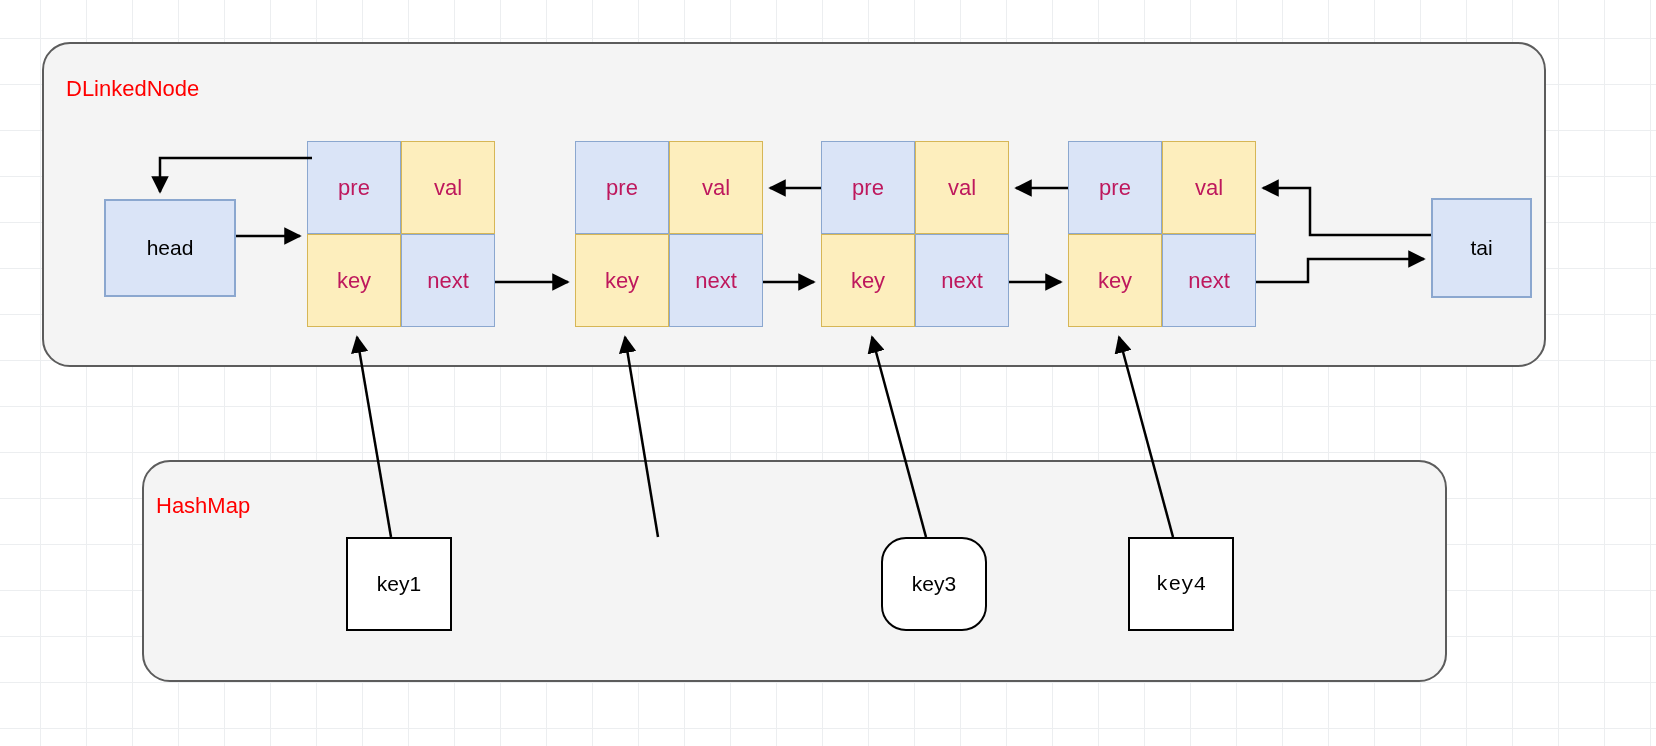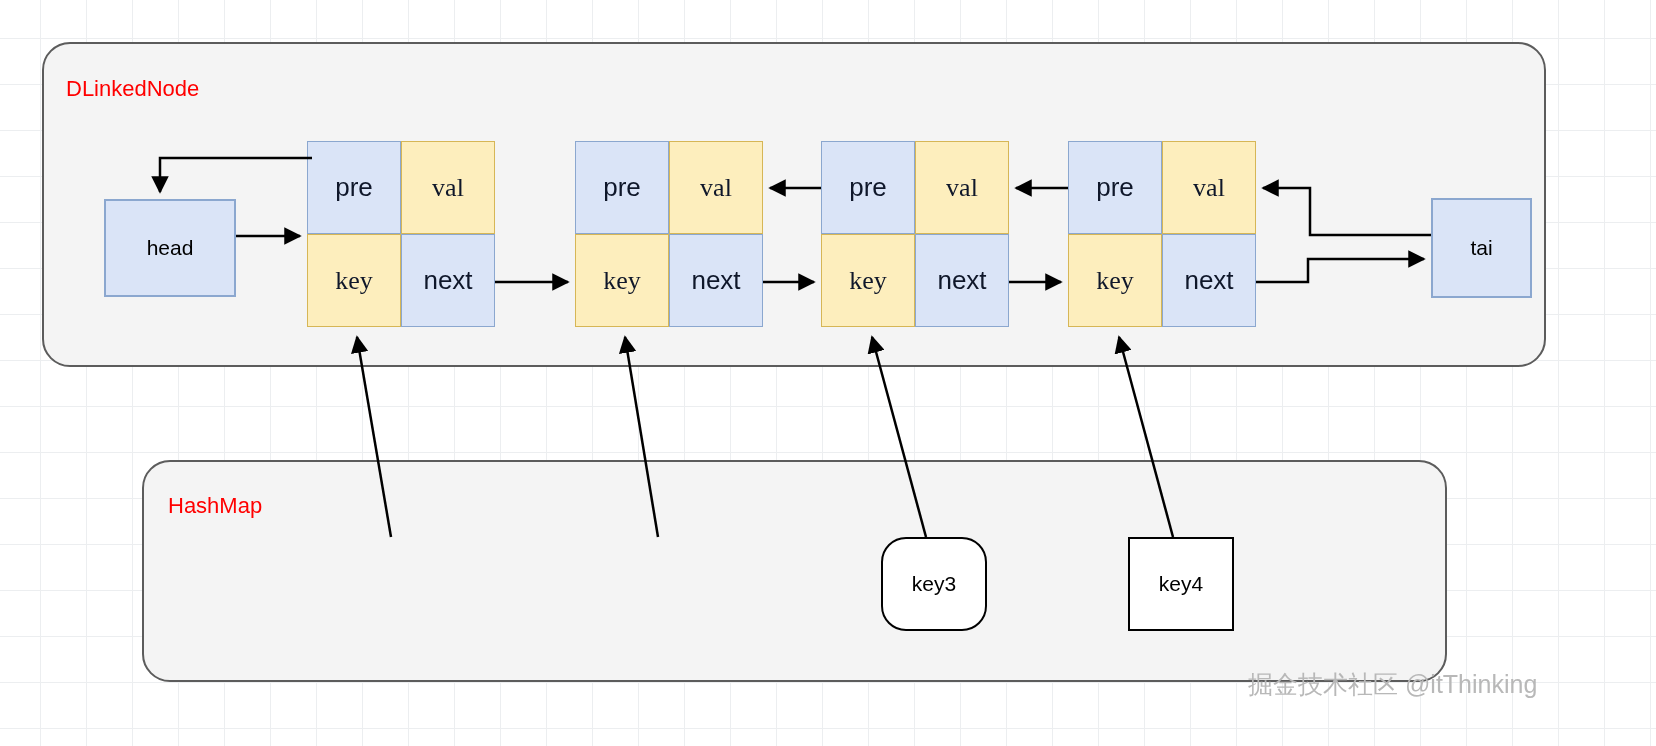--- a/index.html
+++ b/index.html
@@ -56,31 +56,30 @@
     display: grid;
     grid-template-columns: 1fr 1fr;
     grid-template-rows: 1fr 1fr;
     box-sizing: border-box;
   }
   .cell {
     box-sizing: border-box;
     display: flex;
     align-items: center;
     justify-content: center;
-    font-size: 26px;
-    color: #0f172a;
+    font-size: 22px;
+    color: #be185d;
   }
   .cell-blue {
     background: #dae4f7;
     border: 1px solid #8ba7cf;
   }
   .cell-yellow {
     background: #fdeebd;
     border: 1px solid #d6b656;
-    font-family: Liberation Serif, serif;
   }
   svg.overlay {
     position: absolute;
     left: 0;
     top: 0;
     width: 1656px;
     height: 746px;
     pointer-events: none;
   }
   .watermark {
@@ -93,21 +92,21 @@
 </style>
 </head>
 <body>
 
 <div id="canvas" style="background-size: 46px 46px; padding-left: 16px;">
 
   <div class="panel" id="panel-dlinkednode" style="left: 42px; top: 42px; width: 1504px; height: 325px;"></div>
   <div class="panel-title" id="title-dlinkednode" style="left: 66px; top: 76px; color: rgb(255, 0, 0);">DLinkedNode</div>
 
   <div class="panel" id="panel-hashmap" style="left: 142px; top: 460px; width: 1305px; height: 222px;"></div>
-  <div class="panel-title" id="title-hashmap" style="left: 168px; top: 493px; color: rgb(255, 0, 0);">HashMap</div>
+  <div class="panel-title" id="title-hashmap" style="left: 156px; top: 493px; color: rgb(255, 0, 0);">HashMap</div>
 
   <div class="box box-blue" id="box-head" style="left: 104px; top: 199px; width: 132px; height: 98px;">head</div>
   <div class="box box-blue" id="box-tail" style="left: 1431px; top: 198px; width: 101px; height: 100px;">tai</div>
 
   <div class="node" id="node-1" style="left: 307px; top: 141px; width: 188px; height: 186px;">
     <div class="cell cell-blue">pre</div>
     <div class="cell cell-yellow">val</div>
     <div class="cell cell-yellow">key</div>
     <div class="cell cell-blue">next</div>
   </div>
@@ -123,22 +122,23 @@
     <div class="cell cell-yellow">key</div>
     <div class="cell cell-blue">next</div>
   </div>
   <div class="node" id="node-4" style="left: 1068px; top: 141px; width: 188px; height: 186px;">
     <div class="cell cell-blue">pre</div>
     <div class="cell cell-yellow">val</div>
     <div class="cell cell-yellow">key</div>
     <div class="cell cell-blue">next</div>
   </div>
 
+  <div class="box box-white" id="hkey-1" style="left: 346px; top: 537px; width: 106px; height: 94px;">key1</div>
   <div class="box box-white" id="hkey-3" style="left: 881px; top: 537px; width: 106px; height: 94px; border-radius: 25px;">key3</div>
-  <div class="box box-white" id="hkey-4" style="left: 1128px; top: 537px; width: 106px; height: 94px;">key4</div>
+  <div class="box box-white" id="hkey-4" style="left: 1128px; top: 537px; width: 106px; height: 94px; font-family: Liberation Mono, monospace;">key4</div>
 
   <svg class="overlay">
     <defs>
       <marker id="arrow" viewBox="0 0 10 10" refX="9" refY="5" markerWidth="7" markerHeight="7" orient="auto-start-reverse">
         <path d="M 0 0 L 10 5 L 0 10 z" fill="#000000"></path>
       </marker>
     </defs>
     <g stroke="#000000" stroke-width="2.5" fill="none" marker-end="url(#arrow)">
 
       <path d="M 312 158 L 160 158 L 160 192"></path>
@@ -159,14 +159,13 @@
 
       <path d="M 1256 282 L 1308 282 L 1308 259 L 1424 259"></path>
 
       <path d="M 391 537 L 357 337"></path>
       <path d="M 658 537 L 625 337"></path>
       <path d="M 926 537 L 872 337"></path>
       <path d="M 1173 537 L 1119 337"></path>
     </g>
   </svg>
 
-  <div class="watermark" id="watermark" style="left: 1248px; top: 668px; color: rgb(184, 184, 184);">掘金技术社区 @itThinking</div>
 </div>
 
 </body></html>

